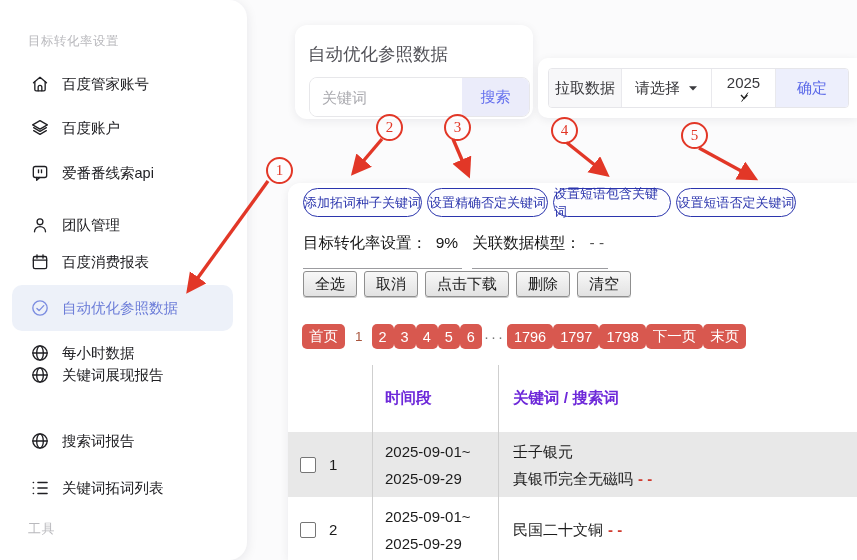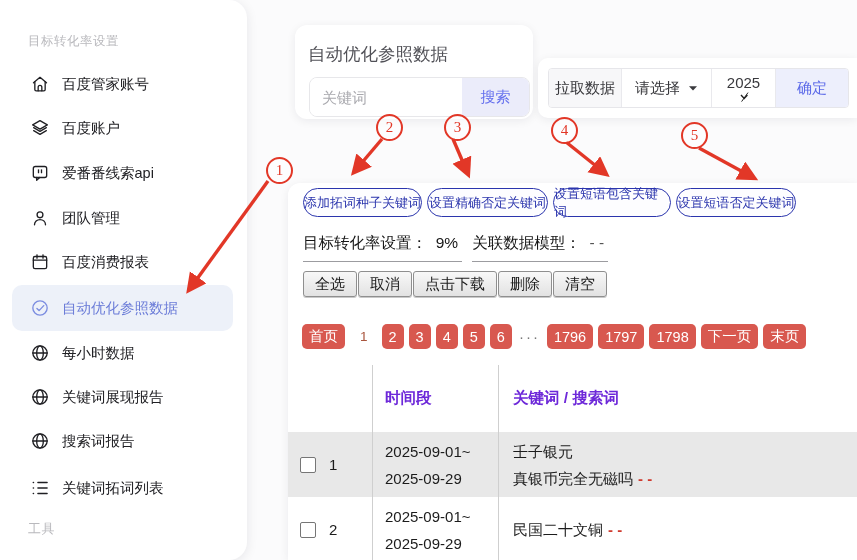--- a/index.html
+++ b/index.html
@@ -7,22 +7,22 @@
   #screen{position:relative;width:857px;height:560px;overflow:hidden;background:#fbfbfc;}
 
   
   #sidebar{position:absolute;left:0;top:0;width:247px;height:560px;background:#fff;
     border-radius:0 18px 18px 0;box-shadow:0 2px 12px rgba(20,25,45,.09);z-index:2;}
   .side-sec{position:absolute;left:28px;font-size:12.5px;color:#b9b9bd;letter-spacing:.5px;}
   #secTop{top:33px;} #secBottom{top:520px;font-size:13px;}
   .side-item{position:absolute;left:30px;display:flex;align-items:center;height:26px;
     color:#202024;font-size:14.5px;cursor:pointer;white-space:nowrap;}
   .sicon{width:20px;height:20px;margin-right:12px;color:#1f1f23;display:flex;align-items:center;justify-content:center;}
-  .si0{top:71px}.si1{top:115px}.si2{top:160px}.si3{top:205px}.si4{top:249px}
-  .si6{top:340px}.si7{top:384px}.si8{top:428px}.si9{top:475px}
+  .si0{top:71px}.si1{top:115px}.si2{top:160px}.si3{top:212px}.si4{top:249px}
+  .si6{top:340px}.si7{top:362px}.si8{top:428px}.si9{top:475px}
   .side-active{position:absolute;left:12px;top:285px;width:221px;height:46px;background:#edf1f9;
     border-radius:10px;display:flex;align-items:center;padding-left:18px;box-sizing:border-box;
     color:#6b7cd8;font-size:14.5px;cursor:pointer;white-space:nowrap;}
   .side-active .sicon{color:#7b8ce0;}
 
   
   .card{position:absolute;background:#fff;box-shadow:0 2px 10px rgba(15,20,40,.07);}
   #cardA{left:295px;top:25px;width:238px;height:94px;border-radius:12px;}
   #cardB{left:538px;top:58px;width:319px;height:60px;border-radius:10px 0 0 10px;}
   #cardC{left:288px;top:183px;width:569px;height:377px;border-radius:12px 0 0 0;}
@@ -45,29 +45,29 @@
   #pullConfirm{width:72px;background:#edeffc;color:#5a68e8;border-right:none;cursor:pointer;}
   .caret{margin-left:8px;display:flex;}
 
   
   #pillRow{position:absolute;left:15px;top:5px;display:flex;gap:5px;}
   .pillbtn{height:29px;border:1px solid #2b35ad;color:#2b35ad;border-radius:15px;background:#fdfdff;
     font-size:13px;display:flex;align-items:center;justify-content:center;cursor:pointer;box-sizing:border-box;}
   .pw1{width:119px}.pw2{width:121px}.pw3{width:120px}.pw4{width:118px}
 
   #rateRow{position:absolute;left:15px;top:50px;font-size:15.5px;color:#161616;display:flex;gap:10px;}
-  .rate-group{border-bottom:1px solid #9c9ca0;padding-bottom:7px;white-space:pre;}
+  .rate-group{border-bottom:1px solid #9c9ca0;padding-bottom:14px;white-space:pre;}
   .model-val{color:#555;}
 
-  #bulkRow{position:absolute;left:15px;top:88px;display:flex;gap:1px;}
+  #bulkRow{position:absolute;left:15px;top:88px;display:flex;gap:7px;}
   .bulkbtn{font-size:15px;color:#1b1b1b;padding:0 11px;height:26px;
     background:linear-gradient(#f8f8f8,#e2e2e2);border:1px solid #8f8f8f;border-radius:3px;
     box-shadow:0 1px 0 #c9c9c9;cursor:pointer;font-family:inherit;}
 
-  #pgRow{position:absolute;left:14px;top:141px;display:flex;align-items:center;gap:5px;}
+  #pgRow{position:absolute;left:14px;top:141px;display:flex;align-items:center;}
   .pgbtn{background:#d8584f;color:#fff;border-radius:5px;font-size:14.5px;padding:0 7px;height:25px;
     display:flex;align-items:center;cursor:pointer;white-space:nowrap;}
   .pg-current{color:#a9553d;font-size:13.5px;margin:0 9px 0 10px;}
   .pg-ellipsis{color:#777;font-size:15px;margin:0 2px;letter-spacing:2px;}
 
   
   #tbl{position:absolute;left:0;top:182px;right:0;}
   .trow{display:flex;align-items:stretch;}
   .thead{height:67px;}
   .tr-data{height:65px;}

